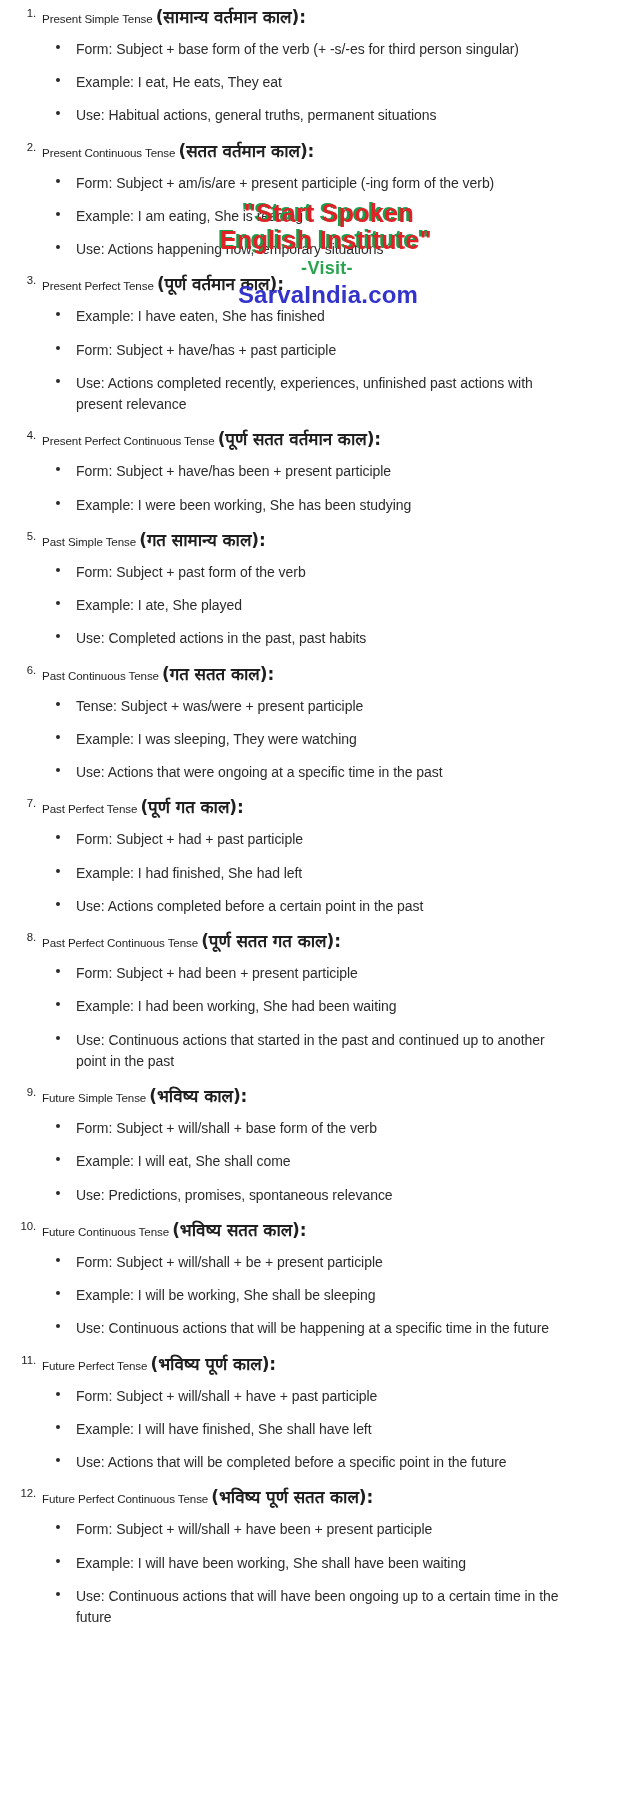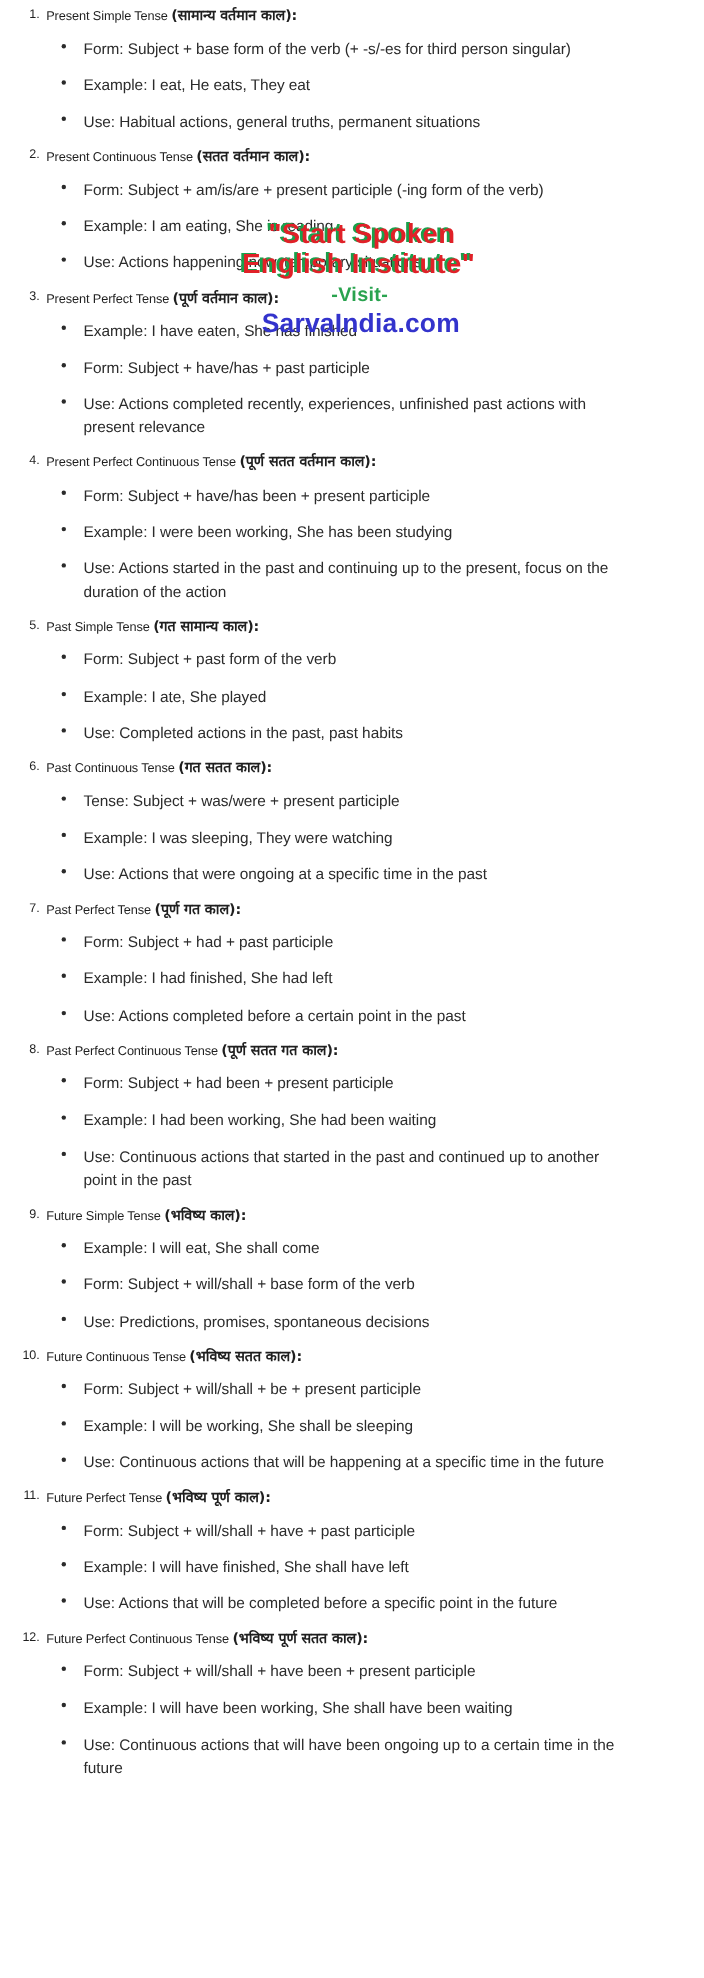--- a/index.html
+++ b/index.html
@@ -53,21 +53,21 @@
     width: 26px;
     text-align: right;
     font-weight: normal;
     font-size: 11.4px;
     color: #1f1f1f;
   }
   .tense-title-en { font-weight: normal; }
   .tense-title-hi {
     font-weight: bold;
     font-family: "DejaVu Sans", "Liberation Sans", sans-serif;
-    font-size: 13px;
+    font-size: 17px;
     text-align: center;
   }
 
   ul.bullets {
     list-style: none;
     margin: 0;
     padding: 0;
   }
   ul.bullets li {
     position: relative;
@@ -165,21 +165,20 @@
           <li>Example: I have eaten, She has finished</li>
           <li>Form: Subject + have/has + past participle</li>
           <li>Use: Actions completed recently, experiences, unfinished past actions with present relevance</li>
         </ul>
       </li>
       <li class="tense-item">
         <div class="tense-heading"><span class="tense-num">4.</span><span class="tense-title-en">Present Perfect Continuous Tense </span><span class="tense-title-hi">(पूर्ण सतत वर्तमान काल):</span></div>
         <ul class="bullets">
           <li>Form: Subject + have/has been + present participle</li>
           <li>Example: I were been working, She has been studying</li>
-          <li>Use: Actions started in the past and continuing up to the present, focus on the duration of the action</li>
         </ul>
       </li>
       <li class="tense-item">
         <div class="tense-heading"><span class="tense-num">5.</span><span class="tense-title-en">Past Simple Tense </span><span class="tense-title-hi">(गत सामान्य काल):</span></div>
         <ul class="bullets">
           <li>Form: Subject + past form of the verb</li>
           <li>Example: I ate, She played</li>
           <li>Use: Completed actions in the past, past habits</li>
         </ul>
       </li>
@@ -203,23 +202,23 @@
         <div class="tense-heading"><span class="tense-num">8.</span><span class="tense-title-en">Past Perfect Continuous Tense </span><span class="tense-title-hi">(पूर्ण सतत गत काल):</span></div>
         <ul class="bullets">
           <li>Form: Subject + had been + present participle</li>
           <li>Example: I had been working, She had been waiting</li>
           <li>Use: Continuous actions that started in the past and continued up to another point in the past</li>
         </ul>
       </li>
       <li class="tense-item">
         <div class="tense-heading"><span class="tense-num">9.</span><span class="tense-title-en">Future Simple Tense </span><span class="tense-title-hi">(भविष्य काल):</span></div>
         <ul class="bullets">
+          <li>Form: Subject + will/shall + base form of the verb</li>
           <li>Example: I will eat, She shall come</li>
-          <li>Form: Subject + will/shall + base form of the verb</li>
-          <li>Use: Predictions, promises, spontaneous decisions</li>
+          <li>Use: Predictions, promises, spontaneous relevance</li>
         </ul>
       </li>
       <li class="tense-item">
         <div class="tense-heading"><span class="tense-num">10.</span><span class="tense-title-en">Future Continuous Tense </span><span class="tense-title-hi">(भविष्य सतत काल):</span></div>
         <ul class="bullets">
           <li>Form: Subject + will/shall + be + present participle</li>
           <li>Example: I will be working, She shall be sleeping</li>
           <li>Use: Continuous actions that will be happening at a specific time in the future</li>
         </ul>
       </li>

